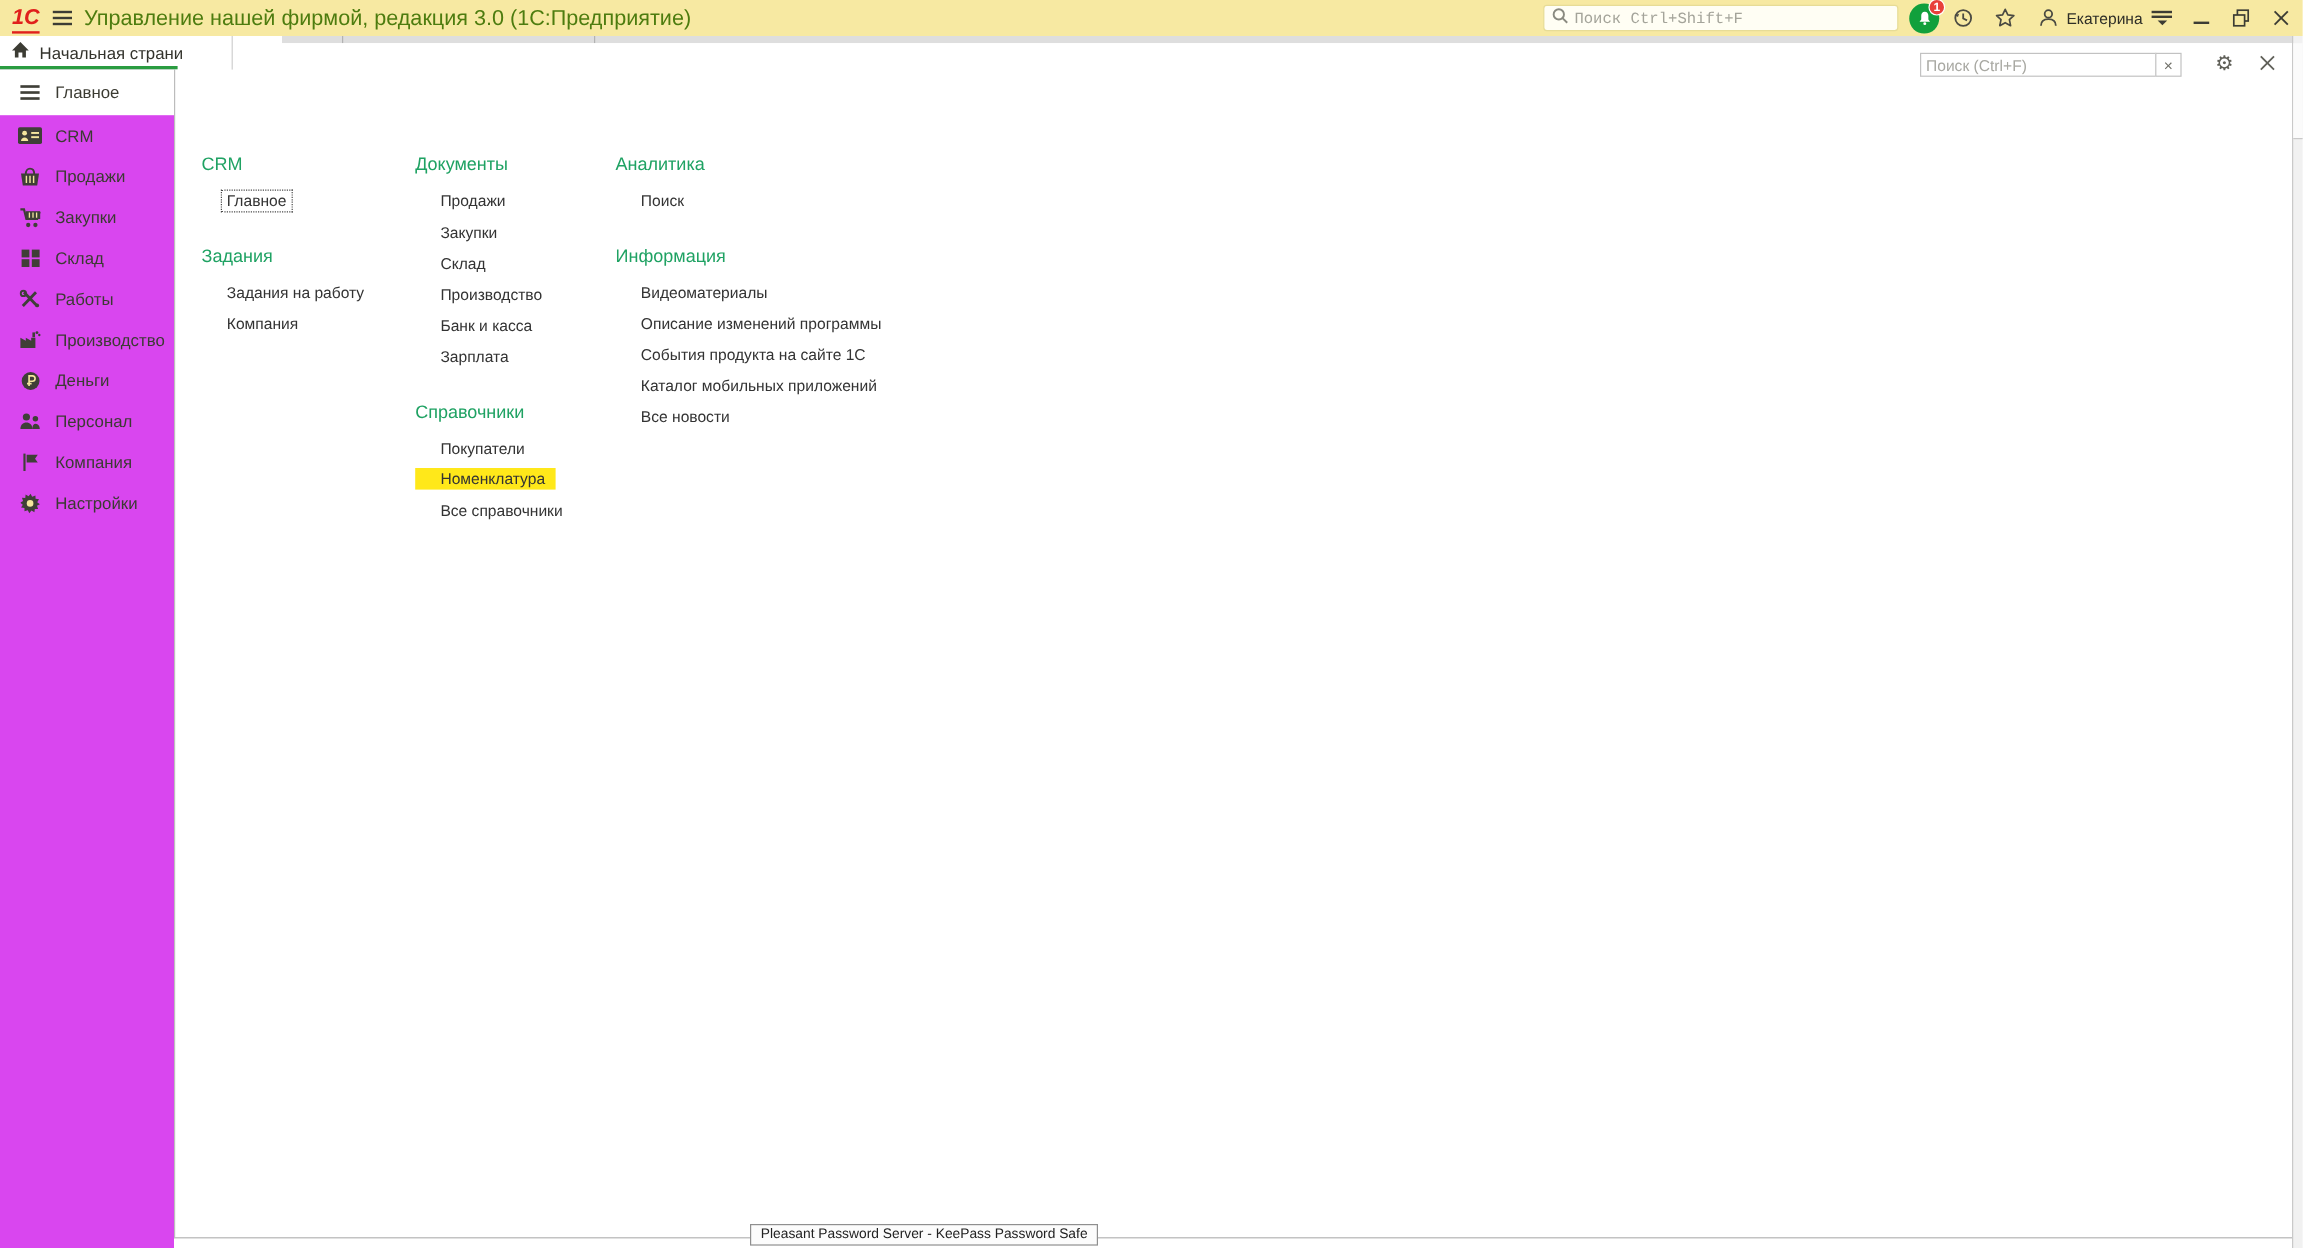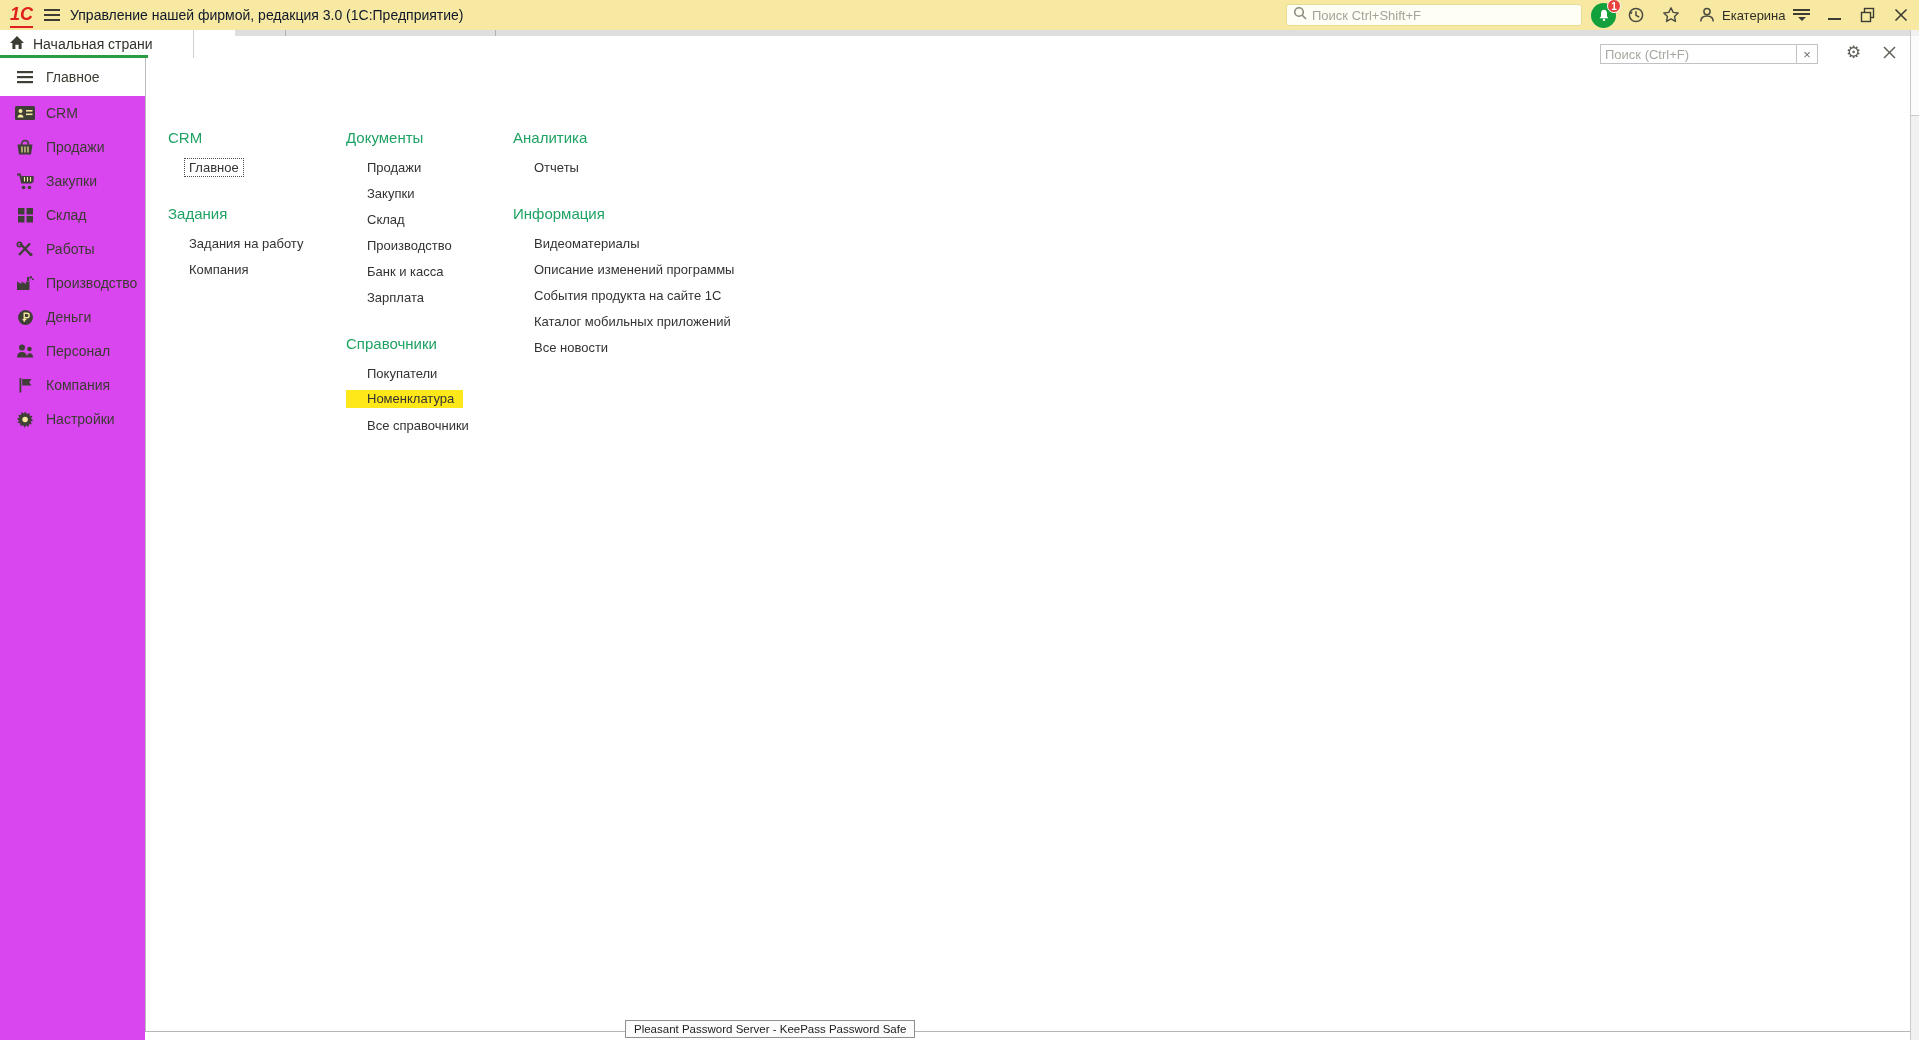--- a/index.html
+++ b/index.html
@@ -7,25 +7,25 @@
               font-family:"Liberation Sans","DejaVu Sans",sans-serif; }
   #app { position:relative; width:1919px; height:1040px; background:#fff; }
 
   
   .titlebar { position:absolute; left:0; top:0; width:1919px; height:30px; background:#f7e9a2; }
   .tb-abs { position:absolute; display:flex; align-items:center; }
   .logo { left:10px; top:2px; height:26px; font-weight:bold; font-size:18px; color:#e0201c;
           border-bottom:2px solid #e0201c; line-height:22px; letter-spacing:0px; font-style:italic; }
   .hamburger { left:44px; top:9px; width:16px; height:12px; flex-direction:column; justify-content:space-between; cursor:pointer; }
   .hamburger i { display:block; width:16px; height:2px; background:#3c3c34; }
-  .tb-title { left:70px; top:0; height:30px; font-size:14px; color:#0f172a; }
+  .tb-title { left:70px; top:0; height:30px; font-size:18px; color:#4d7c0f; }
   .tb-search { left:1286px; top:4px; width:296px; height:22px; background:#fffef4; border:1px solid #e7dc96;
                border-radius:3px; display:flex; align-items:center; padding:0 6px; gap:5px; }
   .tb-search input { border:none; outline:none; background:transparent; font-size:13px; width:250px;
-                     font-family:Liberation Sans, sans-serif; color:#333; }
+                     font-family:Liberation Mono, monospace; color:#333; }
   .tb-search input::placeholder { color:#a4a49a; }
   .bell-wrap { left:1591px; top:2px; width:27px; height:27px; cursor:pointer; }
   .bell-circle { width:25px; height:25px; border-radius:50%; background:#11a03c; display:flex; align-items:center; justify-content:center; }
   .badge { position:absolute; right:-3px; top:-3px; width:14px; height:14px; background:#e8403a; border-radius:50%;
            color:#fff; font-size:10px; font-weight:bold; display:flex; align-items:center; justify-content:center; border:1px solid #fff; }
   .tb-ico { cursor:pointer; }
   .tb-user { left:1722px; top:0; height:30px; font-size:13px; color:#2e2e27; cursor:pointer; }
   .menu-arrow { left:1793px; top:9px; width:17px; height:13px; flex-direction:column; align-items:center; gap:2px; cursor:pointer; }
   .menu-arrow i { display:block; width:17px; height:2px; background:#3c3c34; }
   .menu-arrow .tri { width:0; height:0; border-left:4px solid transparent; border-right:4px solid transparent;
@@ -247,21 +247,21 @@
             </div>
             <div class="menu-item">
               <span>Все справочники</span>
             </div>
           </div>
         </div>
         <div class="menu-col c2">
           <div class="menu-section">
             <div class="menu-header">Аналитика</div>
             <div class="menu-item">
-              <span>Отчеты</span>
+              <span>Поиск</span>
             </div>
           </div>
           <div class="menu-section">
             <div class="menu-header">Информация</div>
             <div class="menu-item">
               <span>Видеоматериалы</span>
             </div>
             <div class="menu-item">
               <span>Описание изменений программы</span>
             </div>

